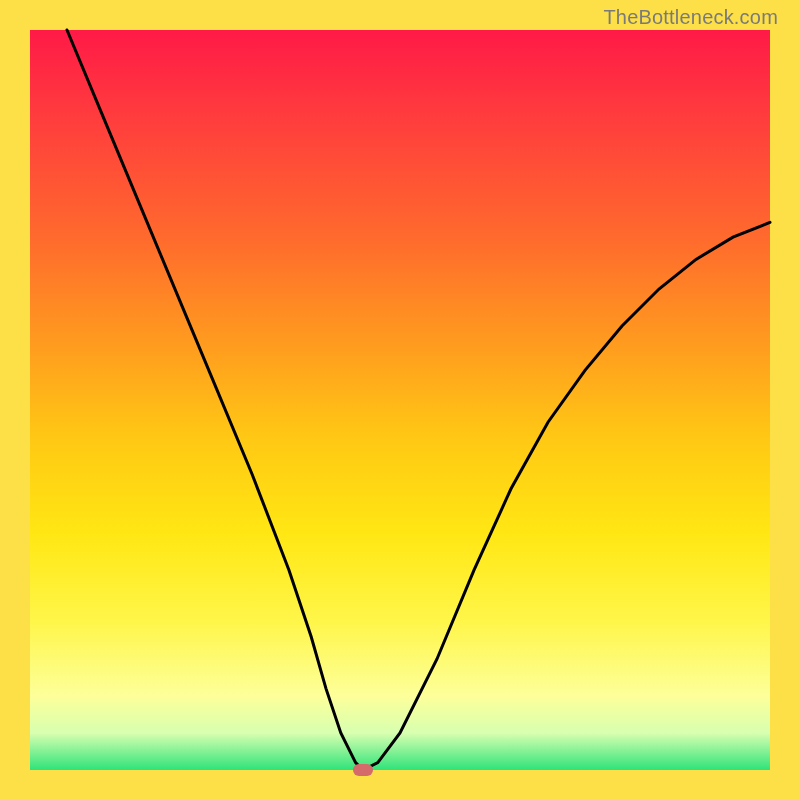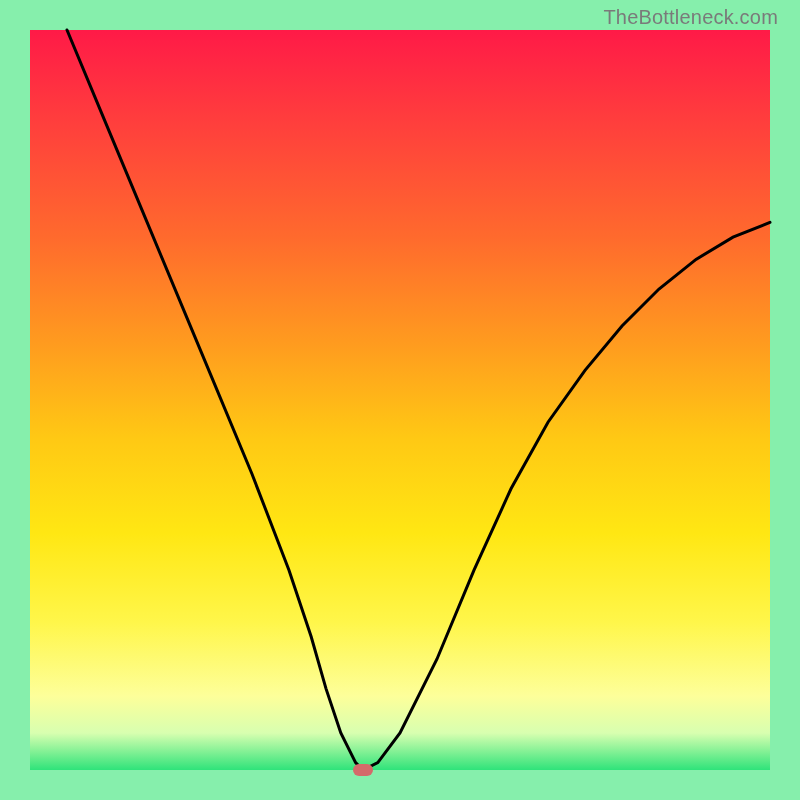--- a/index.html
+++ b/index.html
@@ -8,21 +8,21 @@
     width: 800px;
     height: 800px;
     background: #000;
     overflow: hidden;
     font-family: Arial, Helvetica, sans-serif;
   }
   .frame {
     position: relative;
     width: 800px;
     height: 800px;
-    background: #86efac;
+    background: #fde047;
     text-decoration: underline;
   }
   .plot-area {
     position: absolute;
     left: 30px;
     top: 30px;
     width: 740px;
     height: 740px;
     
     background: linear-gradient(

